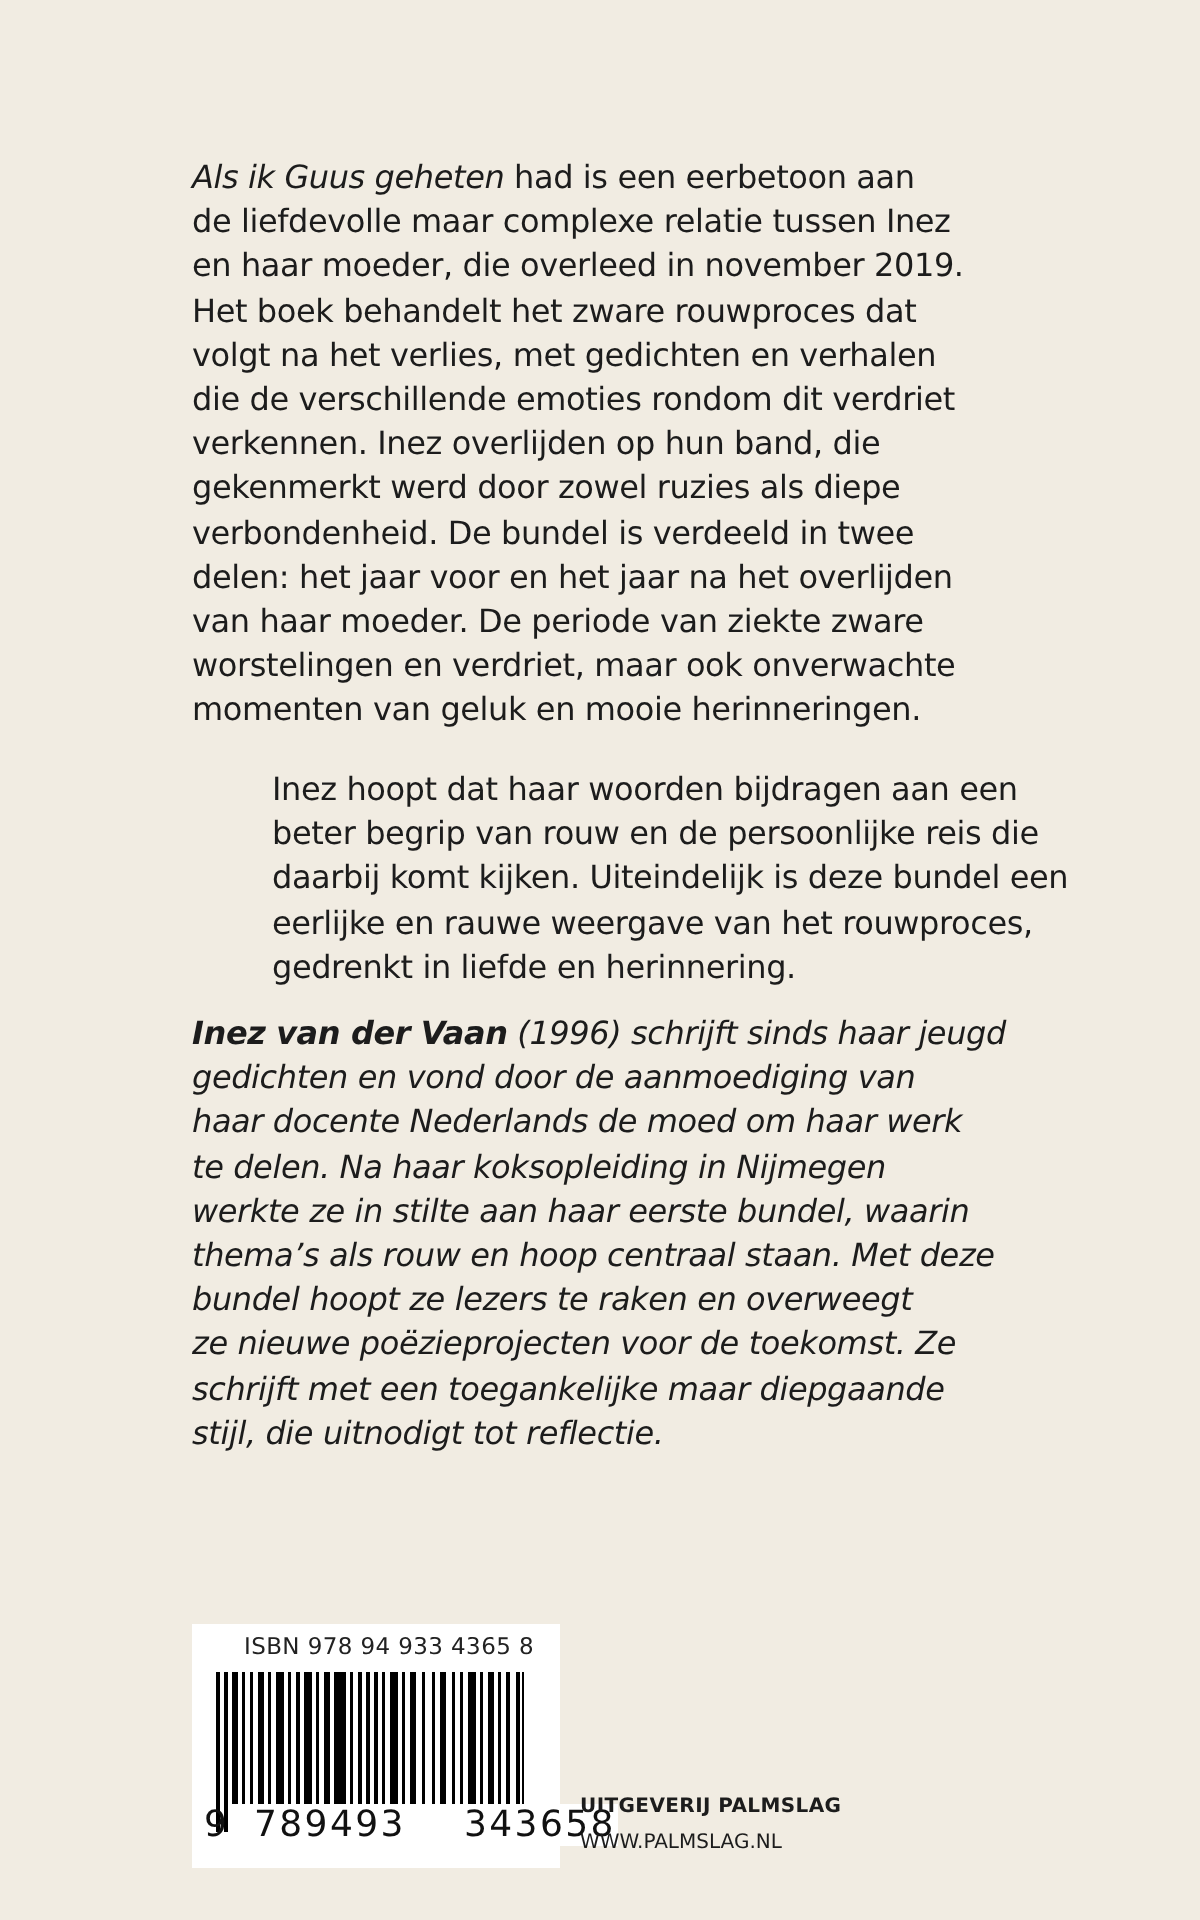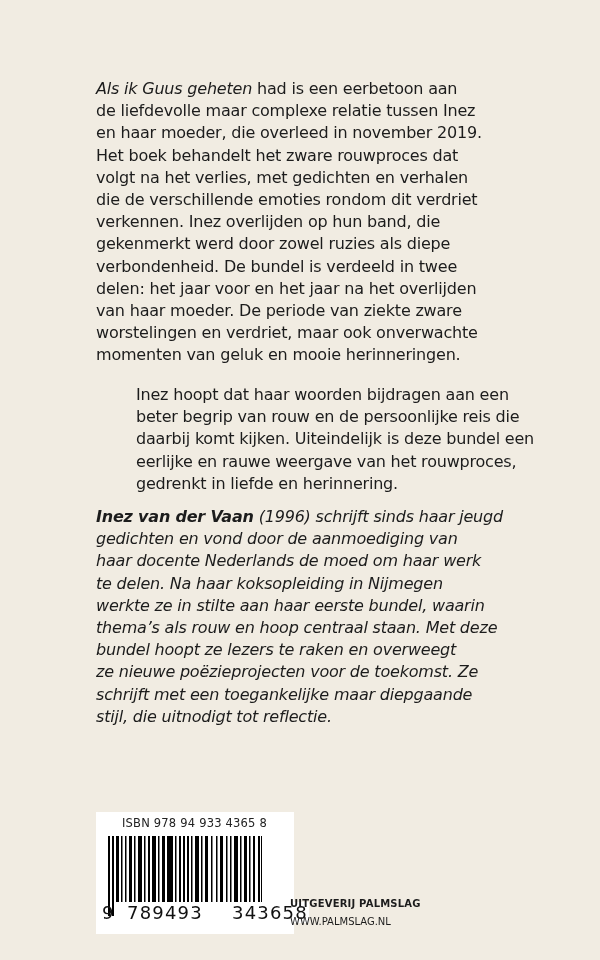--- a/index.html
+++ b/index.html
@@ -14,21 +14,21 @@
     position: absolute; left: 96px; width: 440px;
     font-size: 16px; line-height: 22.2px; letter-spacing: -0.2px;
   }
   .p1 { top: 78px; }
   .p2 { top: 384px; margin-left: 40px; }
   .p3 { top: 506px; font-style: italic; }
   .line { display: block; white-space: nowrap; }
   .italic { font-style: italic; }
   .bold { font-weight: bold; }
   .barcode-box {
-    position: absolute; left: 96px; top: 812px; width: 198px; height: 122px;
+    position: absolute; left: 96px; top: 812px; width: 184px; height: 122px;
     background: #ffffff;
   }
   .isbn-text {
     position: absolute; left: 26px; top: 4px;
     font-size: 11.5px; letter-spacing: 0.2px; color: #222;
   }
   .bars { position: absolute; left: 12px; top: 24px; width: 154px; height: 80px; }
   .digits {
     position: absolute; left: 4px; top: 90px; width: 168px;
     font-family: "DejaVu Sans", sans-serif; font-size: 18px; color: #111;

